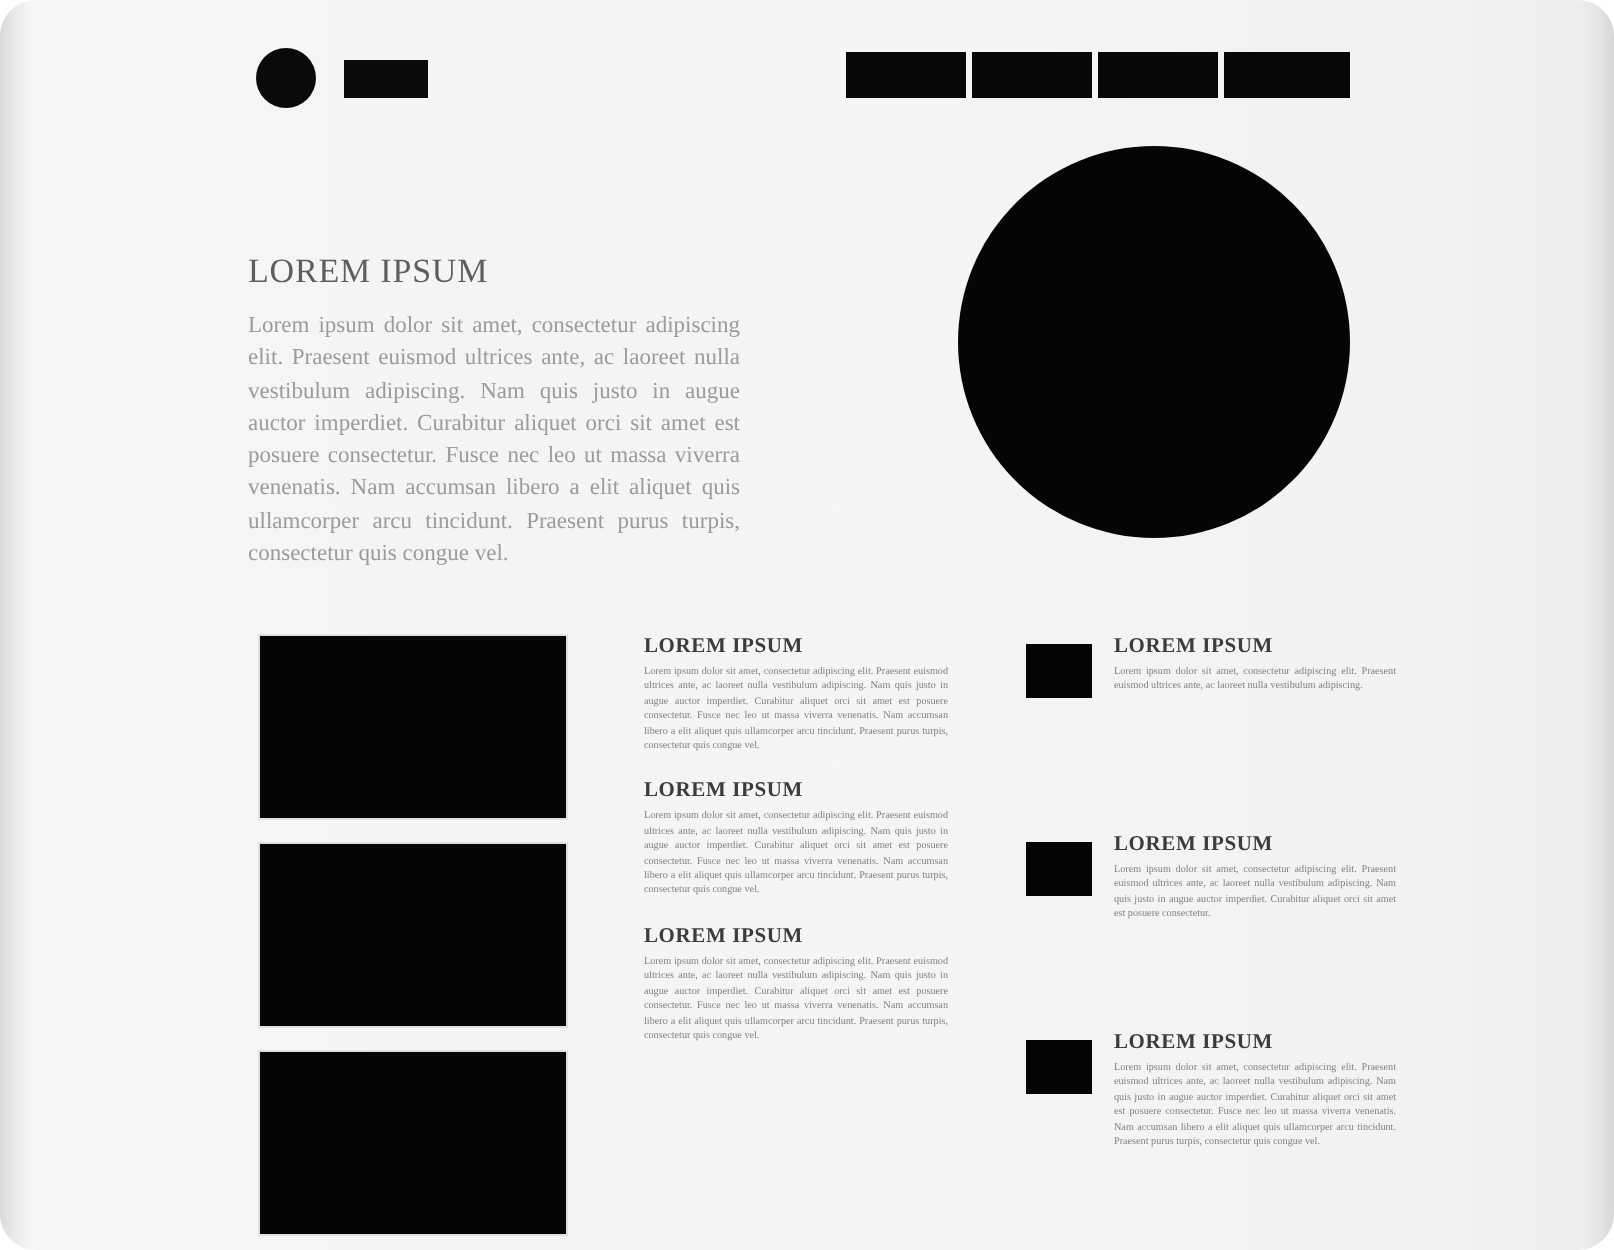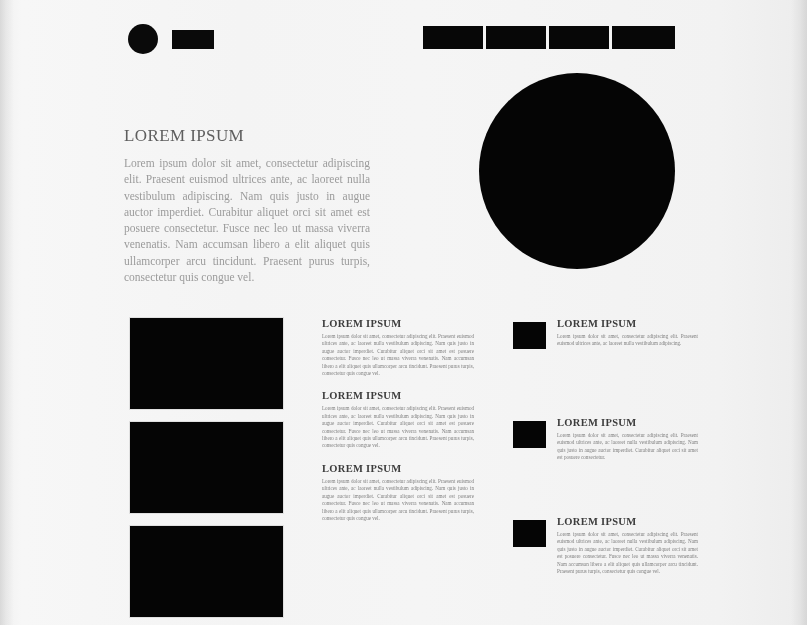--- a/index.html
+++ b/index.html
@@ -27,20 +27,21 @@
         #f2f2f2 6px,
         #f7f7f7 22px,
         #f6f6f6 90px,
         #f4f4f4 240px,
         #f5f5f5 420px,
         #f3f3f3 620px,
         #f2f2f2 720px,
         #ededed 800px,
         #e6e6e6 807px);
     overflow: hidden;
+    border-radius: 18px;
   }
   #page::before {
     content: "";
     position: absolute;
     left: 0; top: 0; bottom: 0;
     width: 14px;
     background: linear-gradient(to right, rgba(180,180,180,0.30), rgba(255,255,255,0));
     pointer-events: none;
   }
   #page::after {

